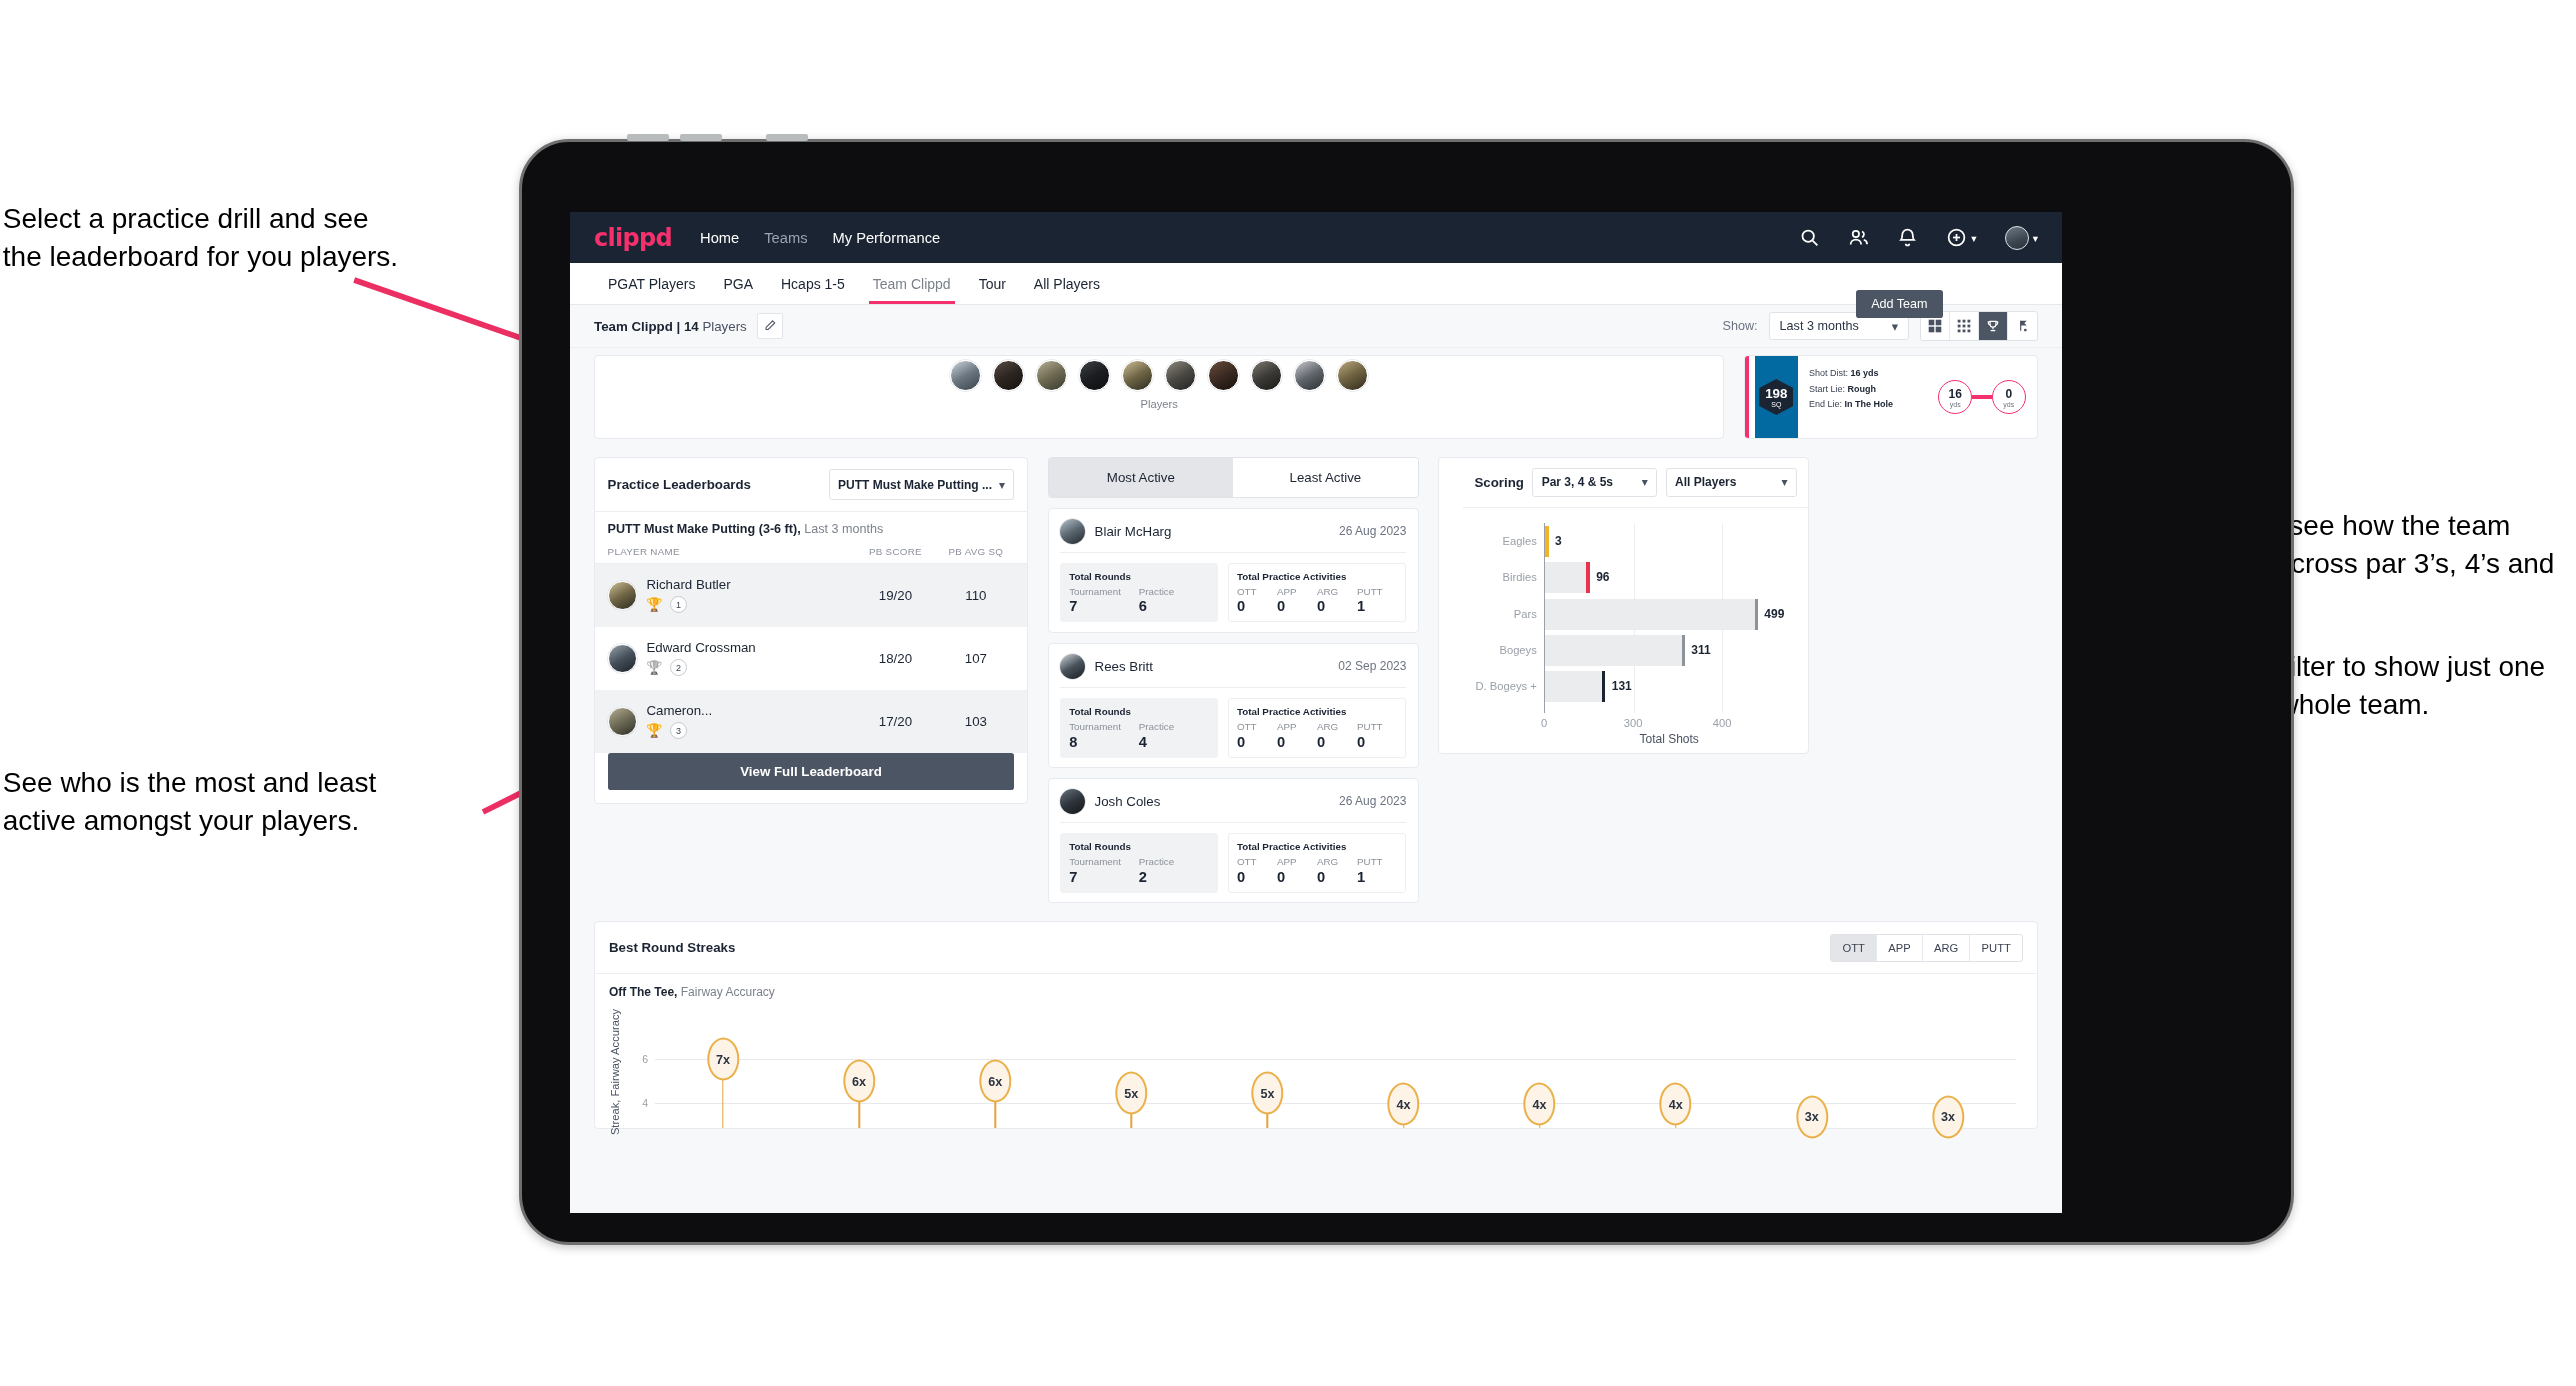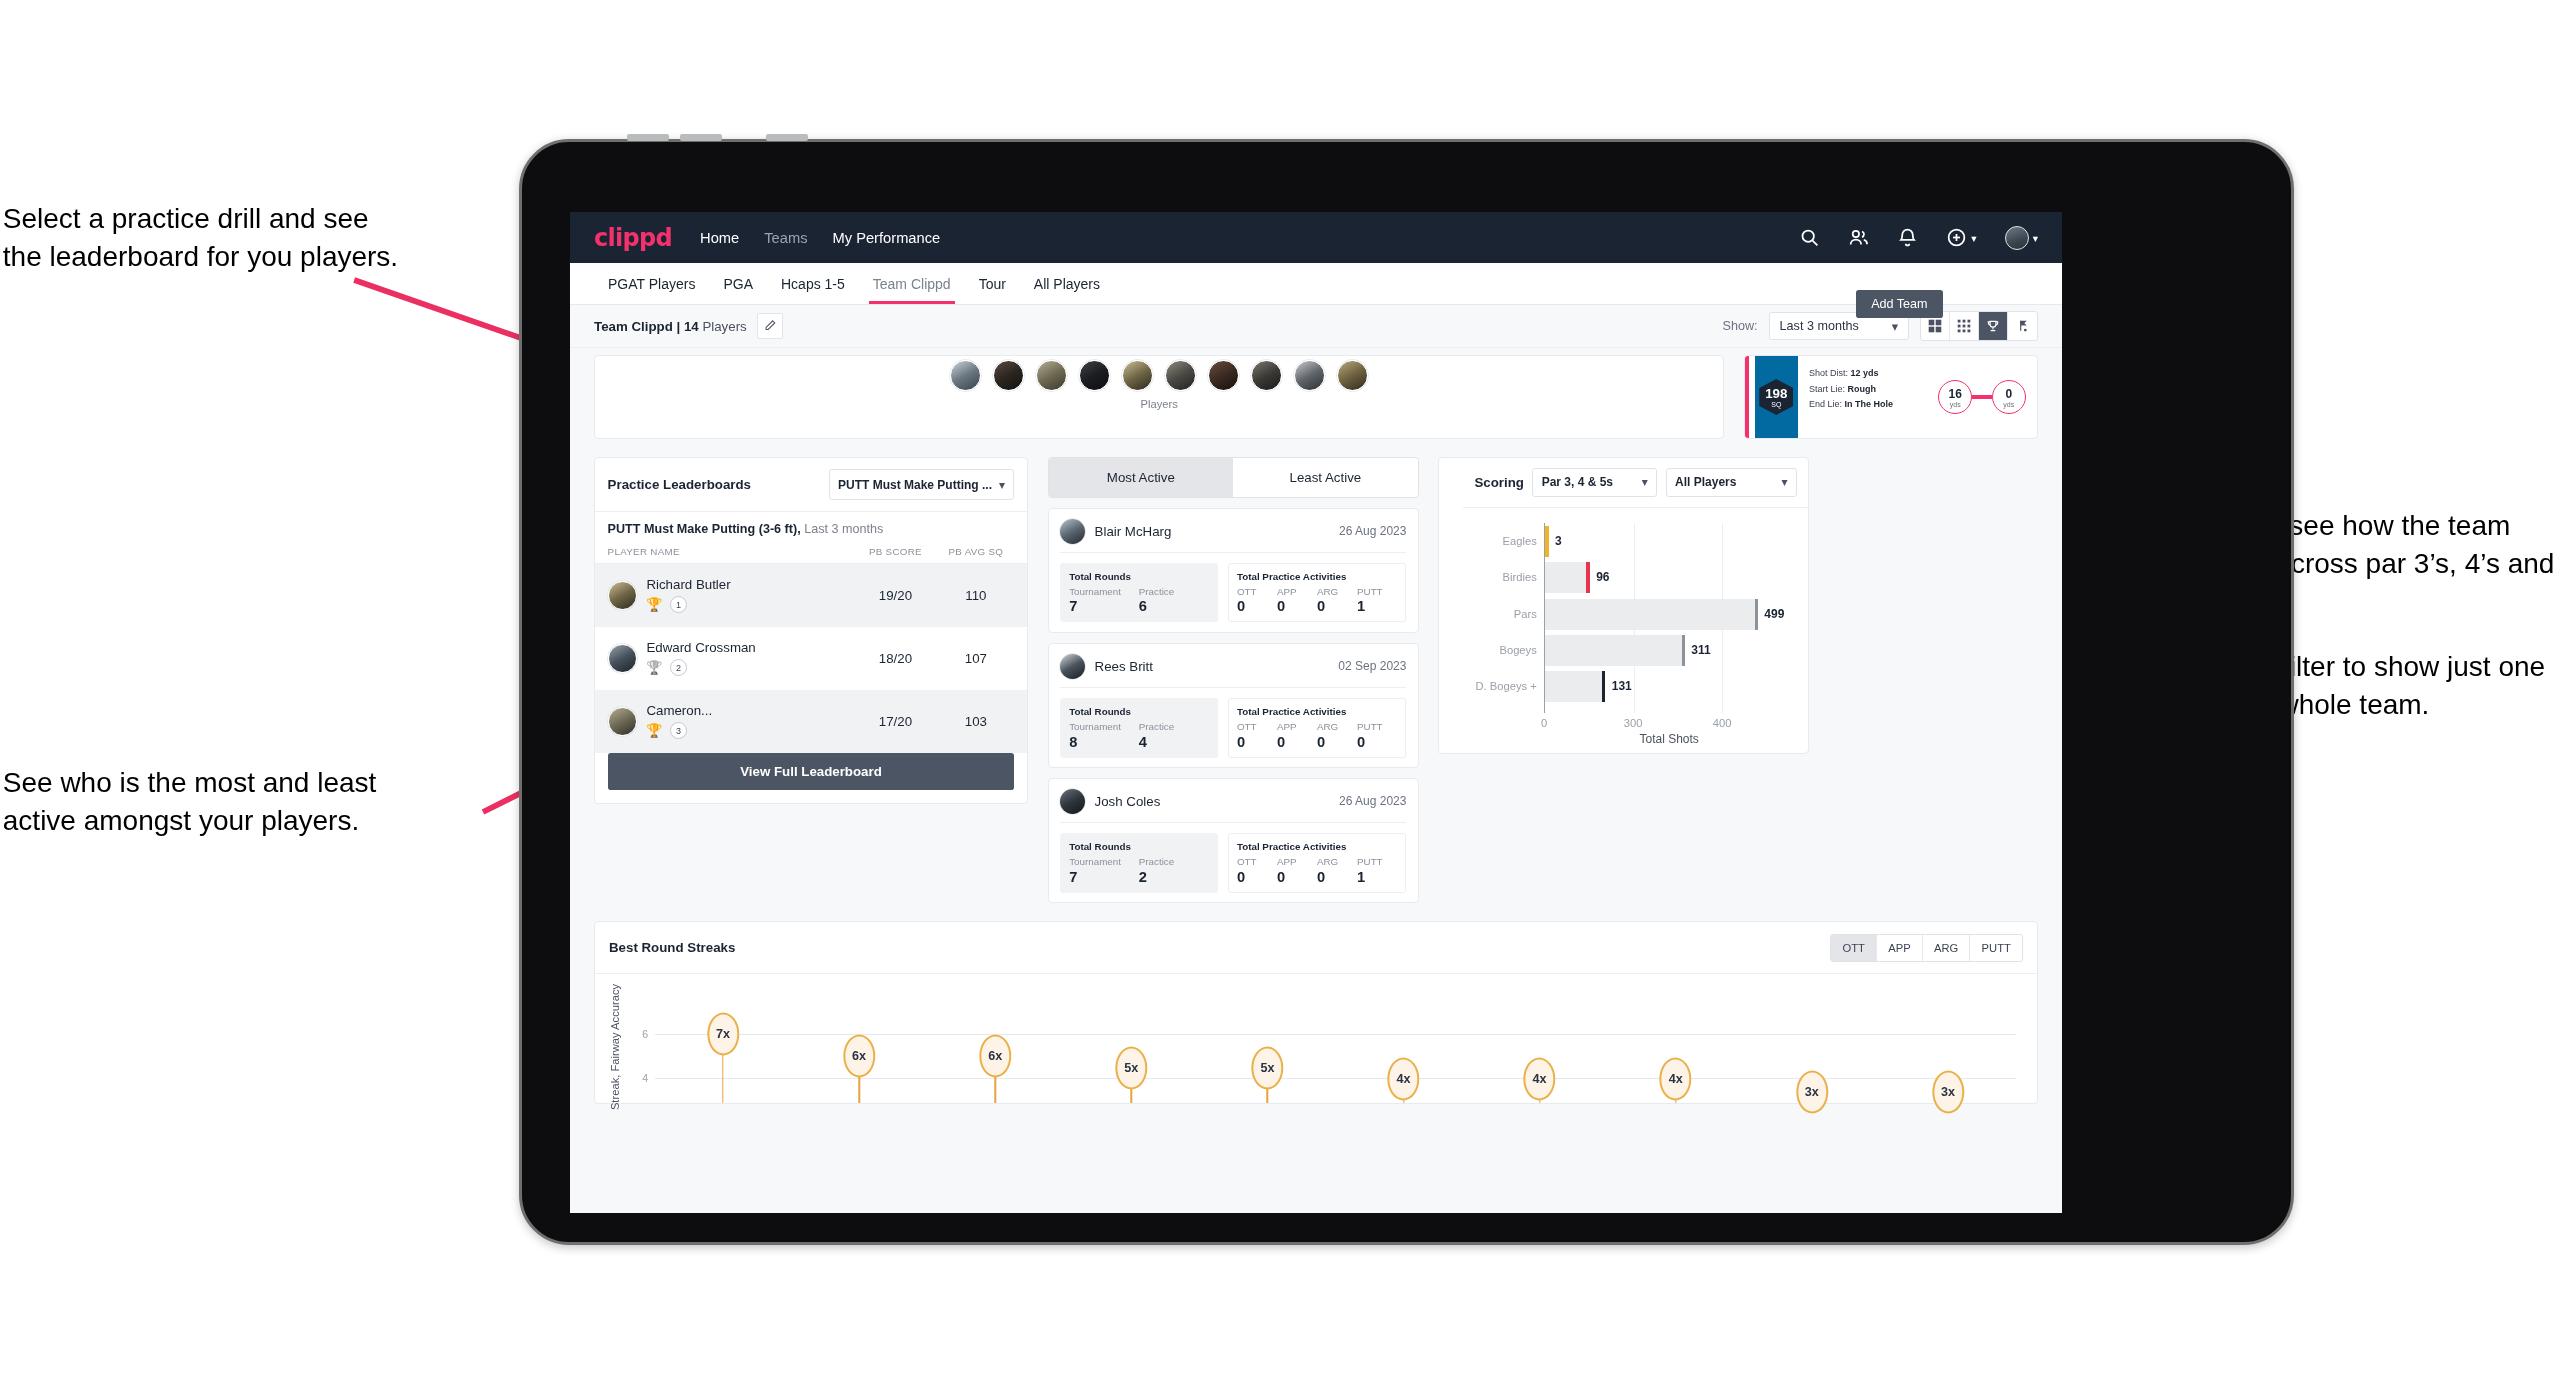--- a/index.html
+++ b/index.html
@@ -441,21 +441,21 @@
           </div>
 
           <div class="card shotcard">
             <div class="sqbadge">
               <div class="sqhex">
                 <span class="n">198</span>
                 <span class="u">SQ</span>
               </div>
             </div>
             <div class="shotinfo">
-              <div><span>Shot Dist:</span> <b>12 yds</b></div>
+              <div><span>Shot Dist:</span> <b>16 yds</b></div>
               <div><span>Start Lie:</span> <b>Rough</b></div>
               <div><span>End Lie:</span> <b>In The Hole</b></div>
             </div>
             <div class="dumbbell">
               <div class="pill">
                 <span class="n">16</span>
                 <span class="u">yds</span>
               </div>
               <div class="barline"></div>
               <div class="pill">
@@ -744,20 +744,23 @@
         <div class="card streaks">
           <div class="strhead">
             <div class="strtitle">Best Round Streaks</div>
             <div class="segs">
               <div class="seg on">OTT</div>
               <div class="seg">APP</div>
               <div class="seg">ARG</div>
               <div class="seg">PUTT</div>
             </div>
           </div>
+          <div class="strsub">
+            <b>Off The Tee,</b><span> Fairway Accuracy</span>
+          </div>
 
           <div class="strchart">
             <div class="ylabel-v">
               <span>Streak, Fairway Accuracy</span>
             </div>
             <div class="splot">
               <div class="hgl" style="top:43px;">
                 <span class="ytick">6</span>
               </div>
               <div class="hgl" style="top:87px;">

